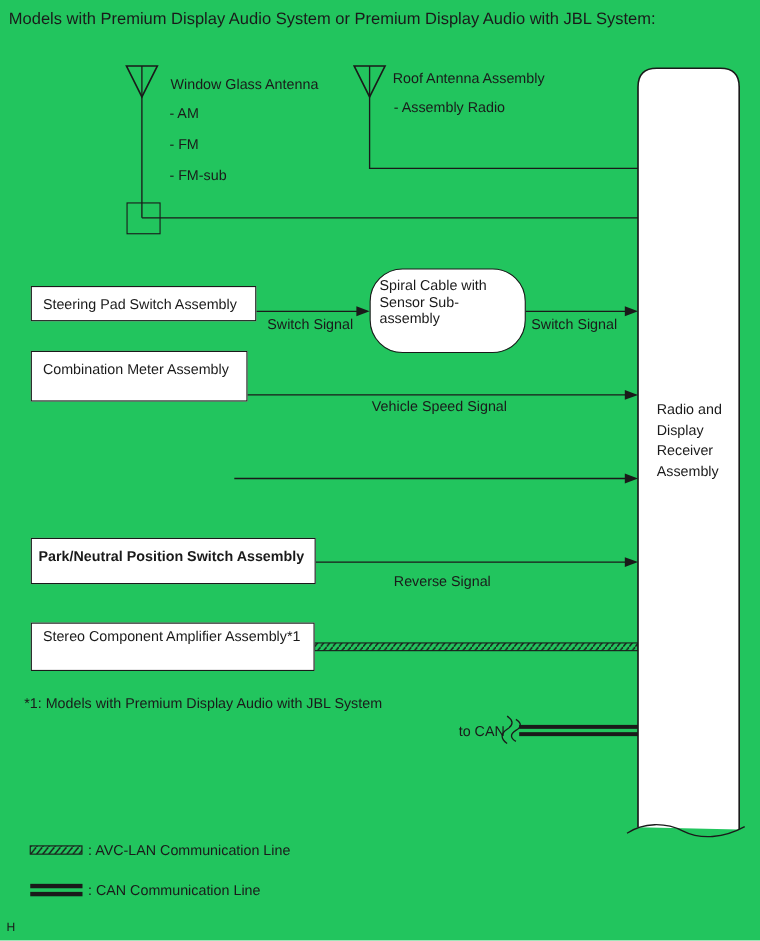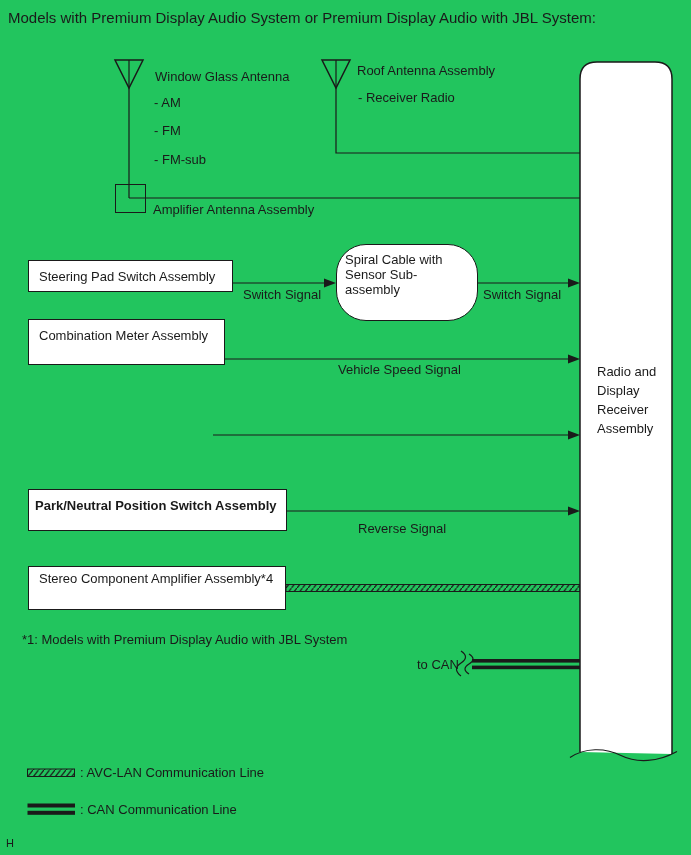--- a/index.html
+++ b/index.html
@@ -89,35 +89,34 @@
     </g>
   </svg>
 
   <div class="title">Models with Premium Display Audio System or Premium Display Audio with JBL System:</div>
 
   <div class="lbl" style="left:155px;top:69px;">Window Glass Antenna</div>
   <div class="lbl" style="left:154px;top:95px;">- AM</div>
   <div class="lbl" style="left:154px;top:123px;">- FM</div>
   <div class="lbl" style="left:154px;top:152px;">- FM-sub</div>
   <div class="lbl" style="left:357px;top:63px;">Roof Antenna Assembly</div>
-  <div class="lbl" style="left:358px;top:90px;">- Receiver Radio</div>
+  <div class="lbl" style="left:358px;top:90px;">- Assembly Radio</div>
 
   <div class="abs" style="left:115px;top:184px;width:31px;height:29px;border:1.2px solid #1a1a1a;box-sizing:border-box;background:transparent;"></div>
-  <div class="lbl" style="left:153px;top:202px;">Amplifier Antenna Assembly</div>
 
   <div class="cbox" style="left:28px;top:260px;width:205px;height:32px;">Steering Pad Switch Assembly</div>
 
   <div class="cbox wrap" style="left:336px;top:244px;width:142px;height:77px;padding-top:7px;padding-left:8px;border-radius:30px;">Spiral Cable with Sensor Sub-assembly</div>
 
   <div class="cbox" style="left:28px;top:319px;width:197px;height:46px;">Combination Meter Assembly</div>
 
 
   <div class="cbox" style="left:28px;top:489px;width:259px;height:42px;padding-left:6px;font-weight:bold;">Park/Neutral Position Switch Assembly</div>
 
-  <div class="cbox" style="left:28px;top:566px;width:258px;height:44px;padding-top:4px;">Stereo Component Amplifier Assembly*4</div>
+  <div class="cbox" style="left:28px;top:566px;width:258px;height:44px;padding-top:4px;">Stereo Component Amplifier Assembly*1</div>
 
   <div class="lbl" style="left:597px;top:362px;width:72px;white-space:normal;line-height:19px;">Radio and Display Receiver Assembly</div>
 
   <div class="lbl" style="left:243px;top:287px;">Switch Signal</div>
   <div class="lbl" style="left:483px;top:287px;">Switch Signal</div>
   <div class="lbl" style="left:338px;top:362px;">Vehicle Speed Signal</div>
   <div class="lbl" style="left:358px;top:521px;">Reverse Signal</div>
   <div class="lbl" style="left:417px;top:657px;">to CAN</div>
 
   <div class="lbl" style="left:22px;top:632px;">*1: Models with Premium Display Audio with JBL System</div>

